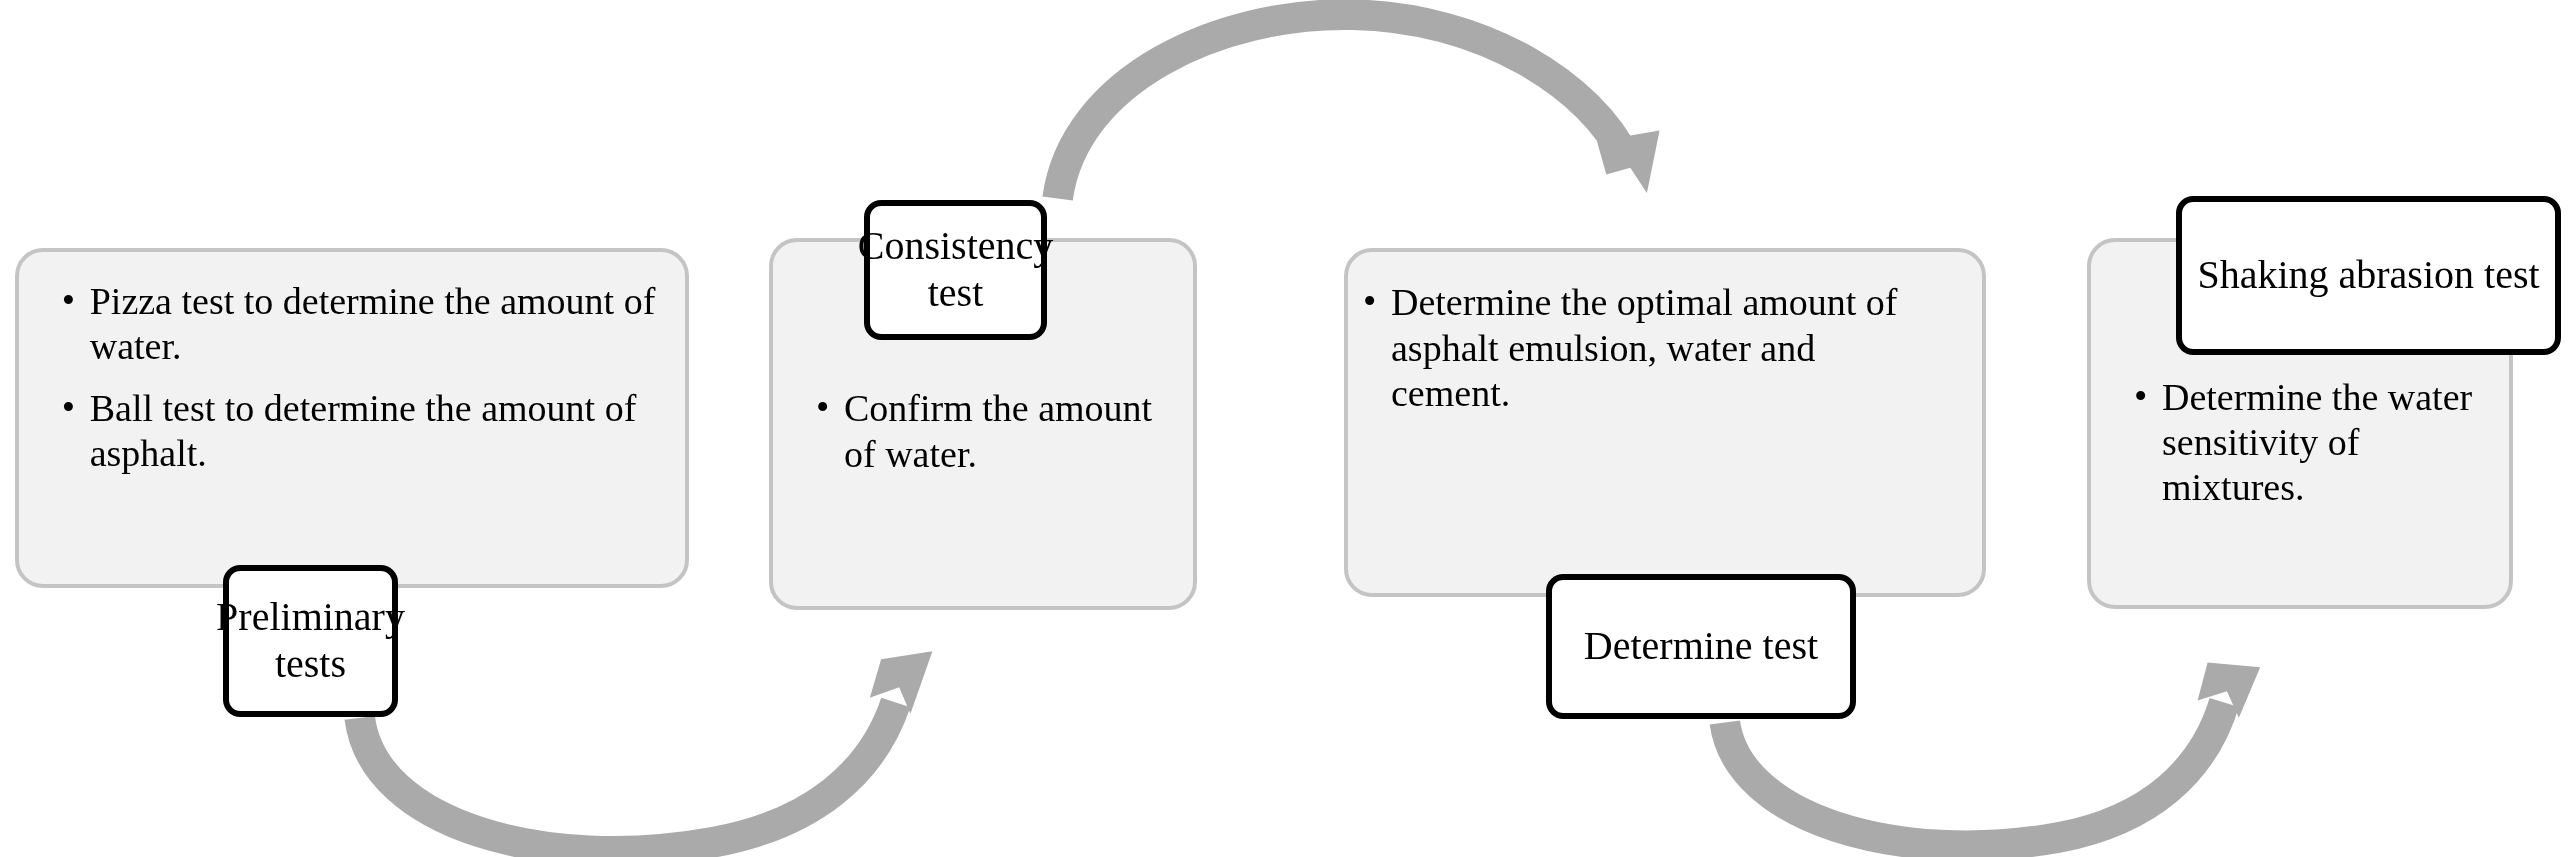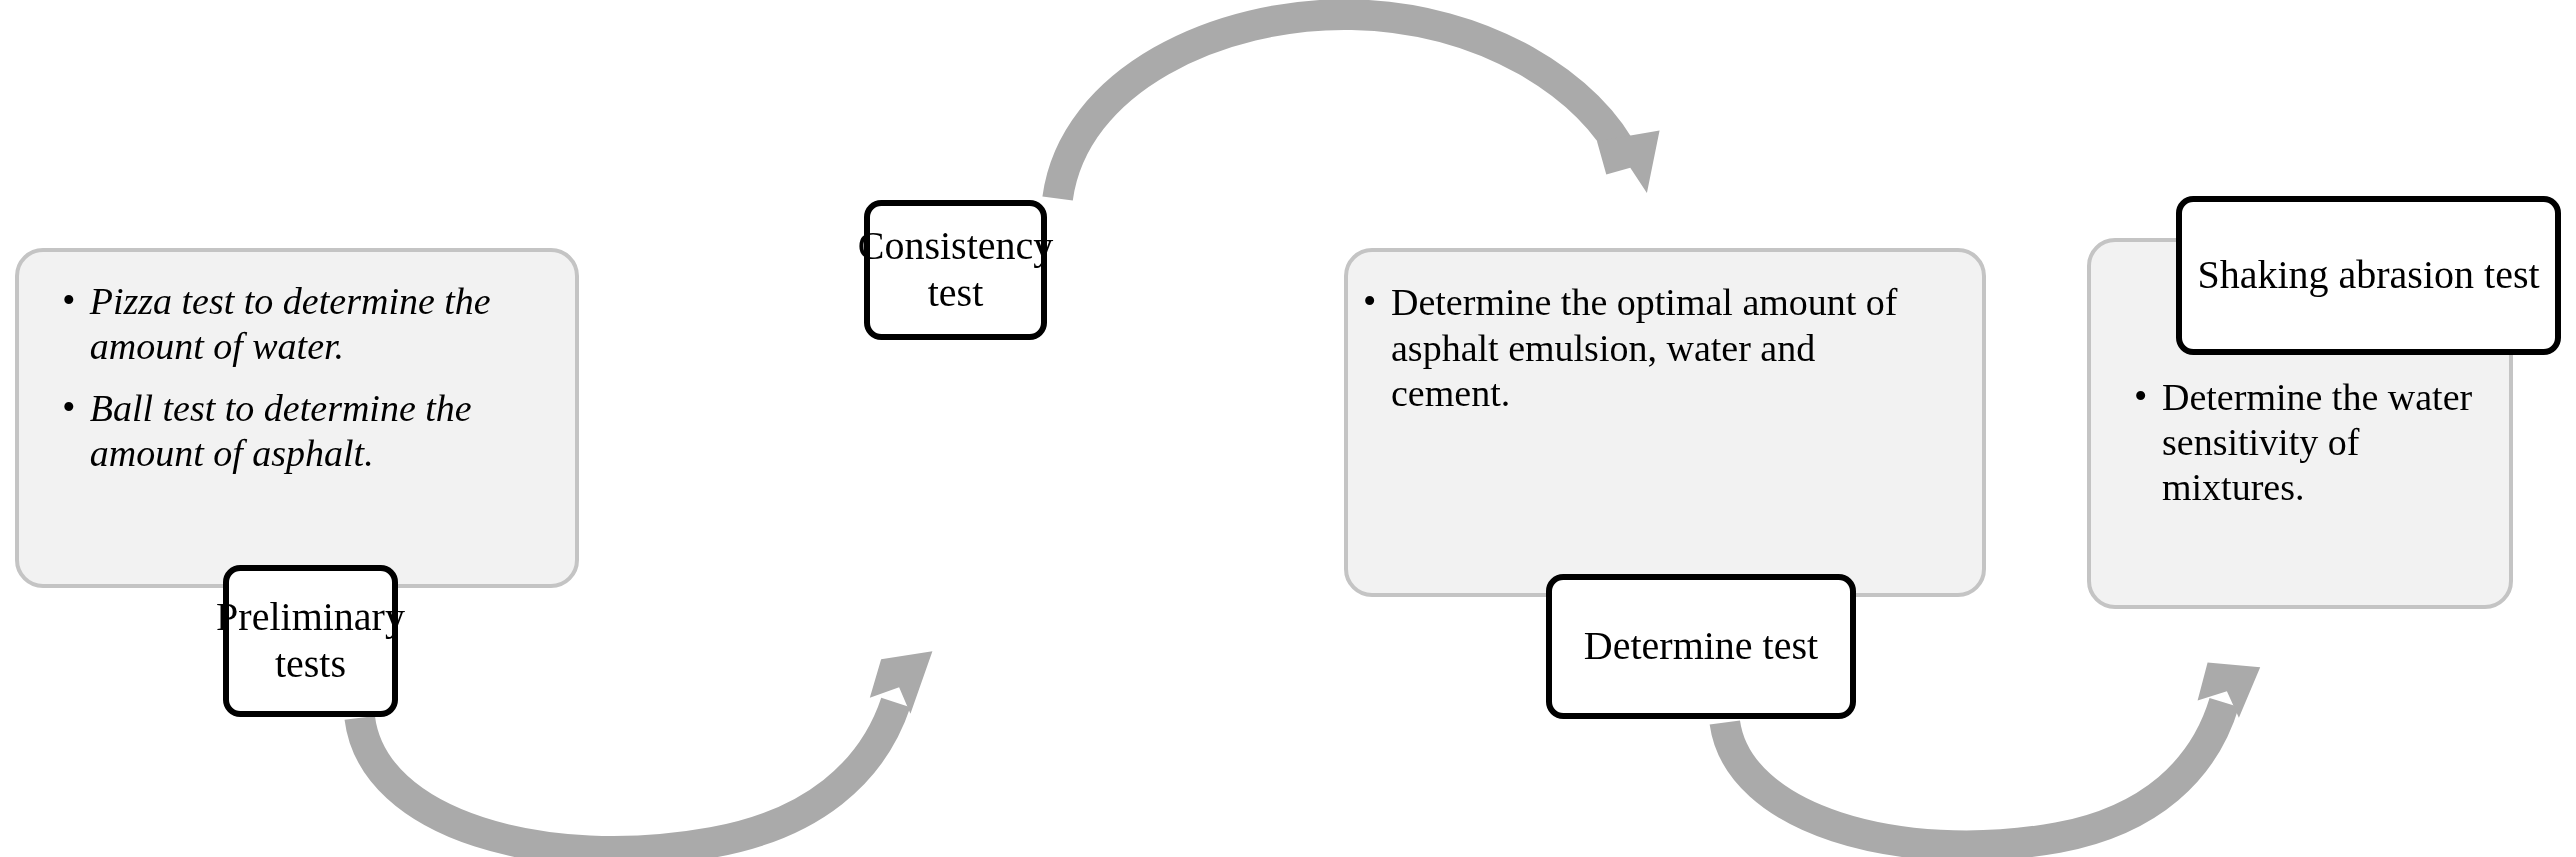--- a/index.html
+++ b/index.html
@@ -46,21 +46,21 @@
   ul.bullets li::before {
     content: "\2022";
     position: absolute;
     left: -28px;
     top: -1.3px;
     font-size: 1em;
     line-height: inherit;
   }
 
   
-  #panel-preliminary { left: 14.7px;   top: 248px; width: 564px; height: 340px; font-style: italic; }
+  #panel-preliminary { left: 14.7px;   top: 248px; width: 674px; height: 340px; }
   #panel-consistency { left: 769px; top: 238px; width: 428px;  height: 372px; }
   #panel-cohesion    { left: 1344px; top: 248px; width: 642px;  height: 349px; }
   #panel-shaking     { left: 2087px; top: 238px; width: 426px;  height: 371px; padding-left: 24px; }
 
   #panel-preliminary .panel-body { padding: 27px 29px 0 71px; }
   #panel-preliminary ul.bullets li { font-size: 38px; line-height: 1.18; }
 
   #panel-consistency .panel-body { padding: 144px 27px 0 71px; }
   #panel-consistency ul.bullets li { font-size: 38px; line-height: 1.2; }
 
@@ -134,20 +134,27 @@
 
   <div class="panel" id="panel-preliminary">
     <div class="panel-body">
       <ul class="bullets">
         <li>Pizza test to determine the amount of water.</li>
         <li>Ball test to determine the amount of asphalt.</li>
       </ul>
     </div>
   </div>
 
+  <div class="panel" id="panel-consistency">
+    <div class="panel-body">
+      <ul class="bullets">
+        <li>Confirm the amount of water.</li>
+      </ul>
+    </div>
+  </div>
 
   <div class="panel" id="panel-cohesion">
     <div class="panel-body">
       <ul class="bullets">
         <li>Determine the optimal amount of asphalt emulsion, water and cement.</li>
       </ul>
     </div>
   </div>
 
   <div class="panel" id="panel-shaking">

